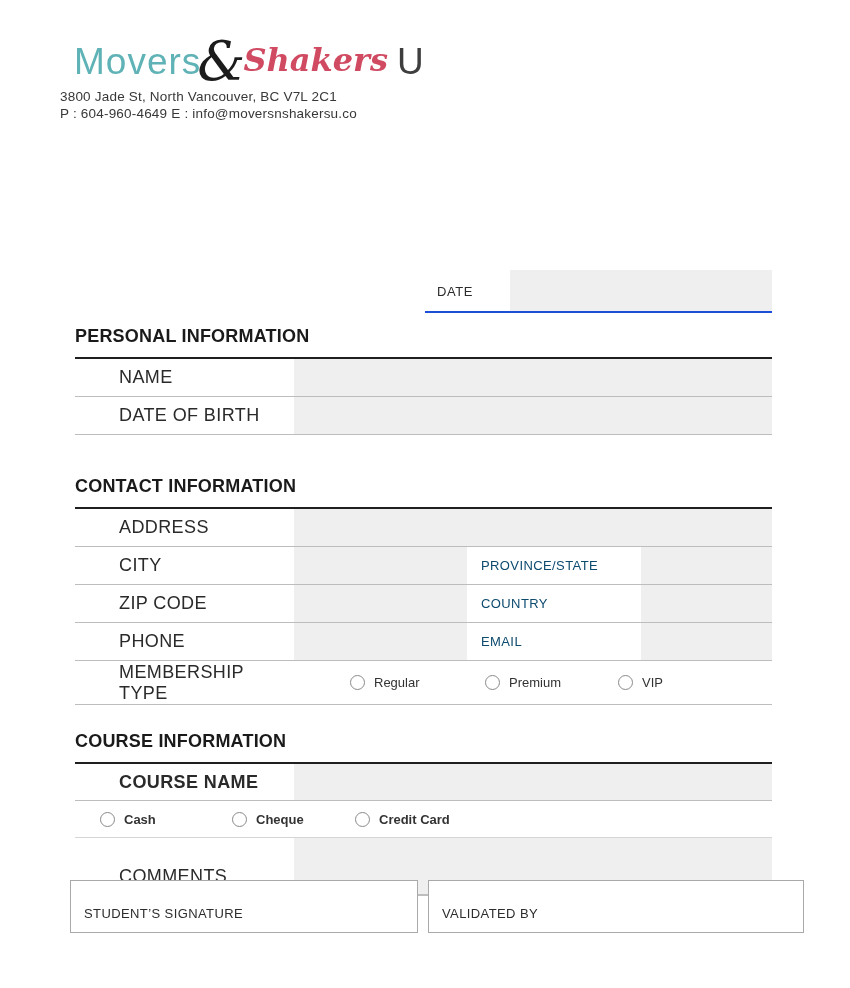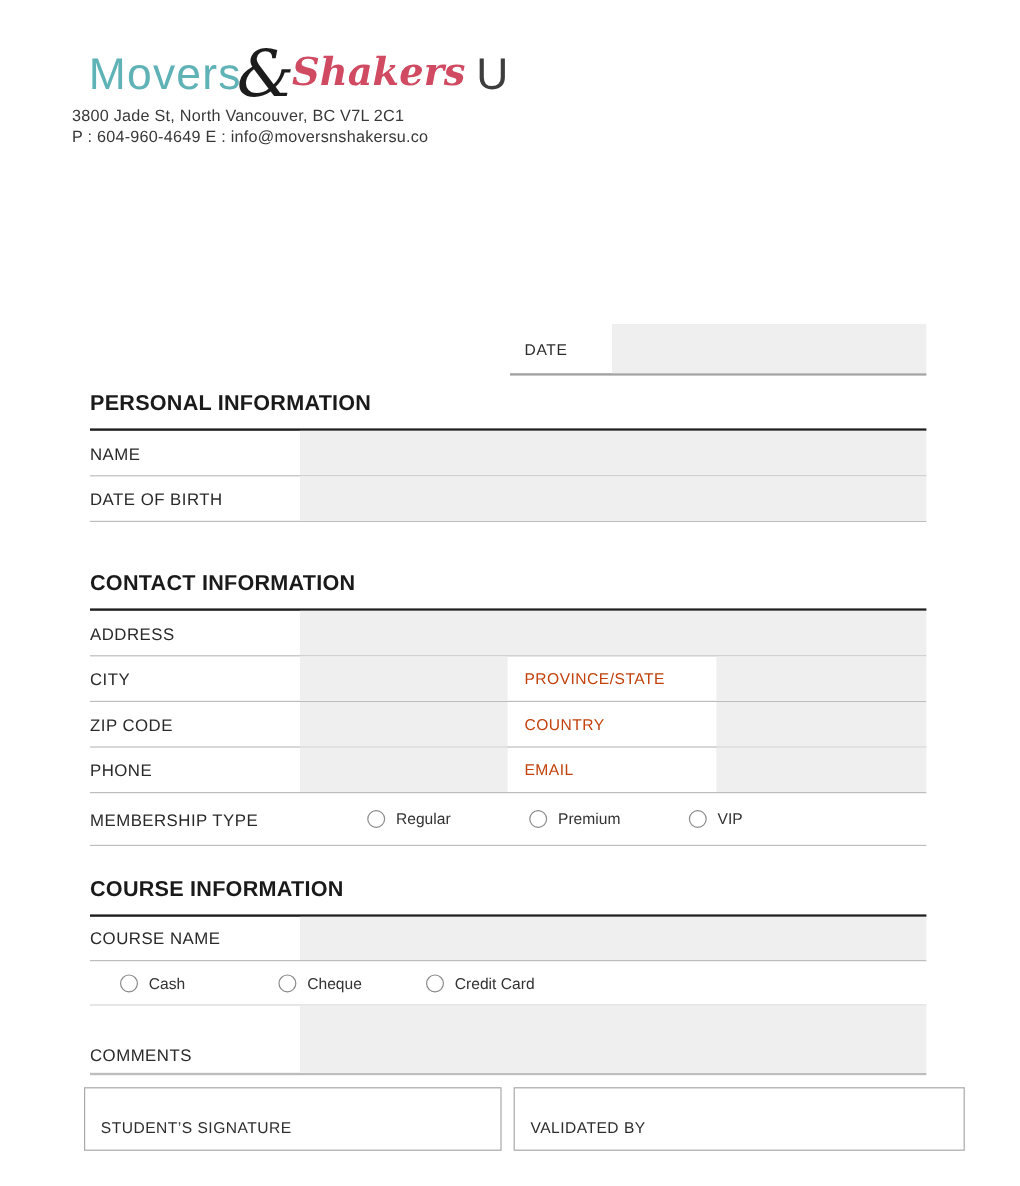--- a/index.html
+++ b/index.html
@@ -26,71 +26,71 @@
 
   
   .form-title {
     position:absolute; left:73px; top:178px; font-size:31px; font-weight:bold;
     color:#17a0a9; letter-spacing:0.2px;
   }
 
   
   .date-row {
     position:absolute; left:425px; top:270px; width:347px; height:43px;
-    border-bottom:2px solid #a3a3a3;
+    border-bottom:2px solid #1d4ed8;
   }
   .date-label {
     position:absolute; left:12px; top:50%; transform:translateY(-50%);
     font-size:13px; letter-spacing:0.6px; color:#2c2c2c;
   }
   .date-input { position:absolute; left:85px; top:0; width:262px; height:41px; background:#efefef; }
 
   
   .sec { position:absolute; left:75px; width:697px; }
   .sec-personal { top:326px; }
   .sec-contact  { top:476px; }
   .sec-course   { top:731px; }
   .sec-heading {
     font-size:18px; font-weight:bold; color:#1a1a1a; letter-spacing:0.2px;
     padding-bottom:10px; border-bottom:2px solid #1f1f1f;
   }
 
   .row { display:flex; align-items:stretch; height:38px; border-bottom:1px solid #bdbdbd; }
-  .row-37 { height:37px; }
+  .row-37 { height:37px;font-weight:bold; }
   .row-tall { height:44px;gap:38px; }
   .row-comments { height:58px; border-bottom:2px solid #bdbdbd; }
   .row-payment { border-bottom:1px solid #d6d6d6; }
 
   .lbl {
     width:175px; flex:none; display:flex; align-items:center;
-    font-size:14px; color:#2a2a2a; letter-spacing:0.4px;
+    font-size:18px; color:#2a2a2a; letter-spacing:0.4px;margin-left:44px;
   }
   .row-comments .lbl { align-items:flex-end; padding-bottom:7px; }
   .fld { flex:1; background:#efefef; }
   .lbl2 { width:174px; flex:none; display:flex; align-items:center; padding-left:14px;
-          font-size:13px; color:#c2410c; letter-spacing:0.4px; }
+          font-size:13px; color:#0c4a6e; letter-spacing:0.4px; }
   .fld-half { width:173px; flex:none; background:#efefef; }
   .fld-half-r { flex:1; background:#efefef; }
 
   
   .opts { display:flex; align-items:center; flex:1; }
   .opt { display:flex; align-items:center; flex:none; }
   .radio {
     width:15px; height:15px; border:1.5px solid #8a8a8a; border-radius:50%;
     background:#ffffff; flex:none;
   }
   .opt-label { margin-left:9px; font-size:13px; color:#333333; }
   .m-opt1 { margin-left:18px; width:135px; }
   .m-opt2 { width:133px; }
   .p-opt1 { margin-left:25px; width:132px; }
   .p-opt2 { width:123px; }
 
   
   .sig-box {
-    position:absolute; top:906px; height:53px; border:1px solid #a9a9a9; background:#ffffff;
+    position:absolute; top:880px; height:53px; border:1px solid #a9a9a9; background:#ffffff;
   }
   .sig-left  { left:70px;  width:348px; }
   .sig-right { left:428px; width:376px; }
   .sig-label {
     position:absolute; left:13px; bottom:11px; font-size:13px; color:#2d2d2d; letter-spacing:0.4px;
   }
 </style>
 </head>
 <body>
 

